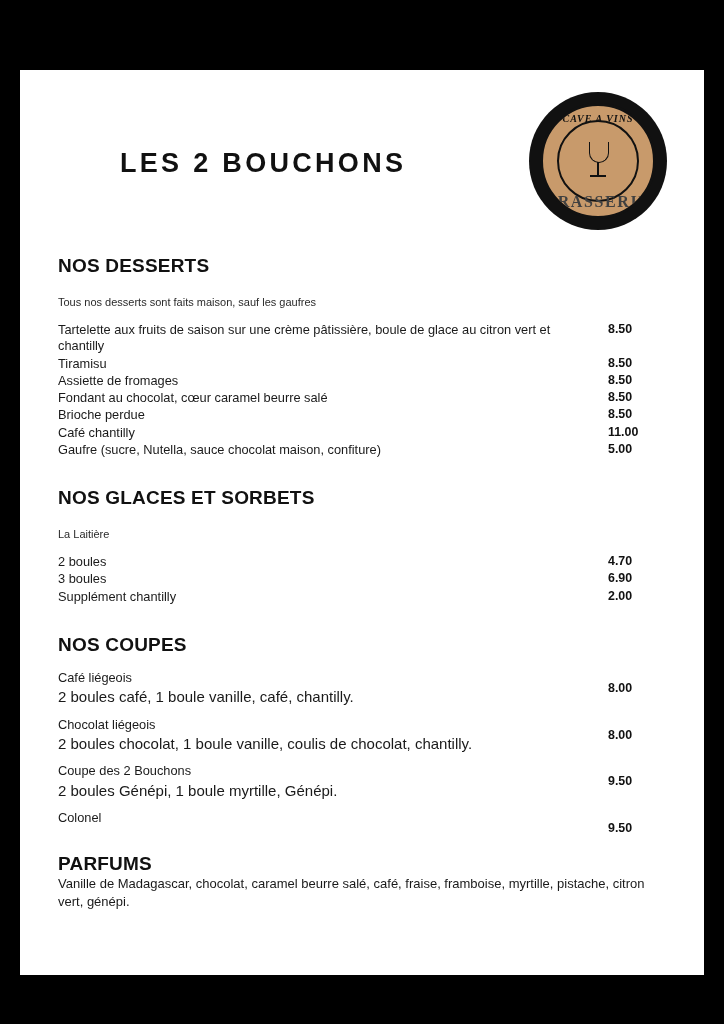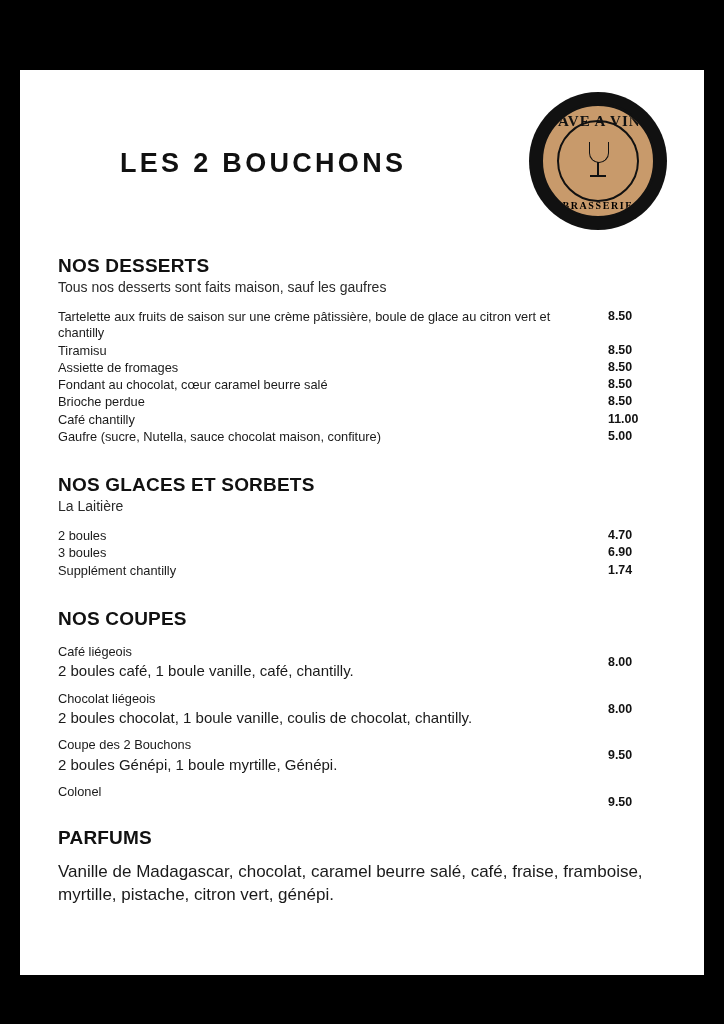--- a/index.html
+++ b/index.html
@@ -52,36 +52,37 @@
     height: 78px;
     border-radius: 50%;
     border: 2px solid #111111;
   }
   .logo-top-text {
     position: absolute;
     top: 7px;
     left: 0;
     right: 0;
     text-align: center;
-    font-size: 15px;
+    font-size: 10px;
     font-weight: bold;
     letter-spacing: 1px;
     color: #111111;
     font-family: "Liberation Serif", serif;
+    font-style: italic;
   }
   .logo-bottom-text {
     position: absolute;
     bottom: 5px;
     left: 0;
     right: 0;
     text-align: center;
-    font-size: 10px;
+    font-size: 16px;
     font-weight: bold;
     letter-spacing: 1.6px;
-    color: #000000;
+    color: #404040;
     font-family: "Liberation Serif", serif;
   }
   .glass {
     position: relative;
     width: 20px;
     height: 40px;
     margin-top: 2px;
   }
   .glass .bowl {
     position: absolute;
@@ -125,23 +126,23 @@
     right: 38px;
   }
   h2.section {
     margin: 0;
     font-size: 19px;
     font-weight: bold;
     color: #111111;
     letter-spacing: 0.2px;
   }
   .section-note {
-    font-size: 14px;
+    font-size: 11px;
     color: #2a2a2a;
-    margin-top: 2px;
+    margin-top: 19px;
   }
   .rows {
     margin-top: 14px;
   }
   .row {
     display: flex;
     align-items: flex-start;
     justify-content: space-between;
     margin-bottom: 1px;
   }
@@ -165,24 +166,24 @@
     width: 58px;
     text-align: left;
     font-size: 12.4px;
     font-weight: bold;
     color: #111111;
   }
   .block-gap { height: 28px; }
   .coupes .row { margin-bottom: 10px; }
   .coupes .price { padding-top: 11px; }
   .parfums-text {
-    font-size: 17px;
+    font-size: 13px;
     color: #1a1a1a;
     line-height: 1.35;
-    margin-top: 12px;
+    margin-top: 0;
   }
 </style>
 </head>
 <body>
 
 <div class="page">
 
   <div class="logo">
     <div class="logo-ring">
       <div class="logo-top-text">CAVE A VINS</div>
@@ -260,21 +261,21 @@
       <div class="row">
         <div class="names">
             <div class="item-name">3 boules</div>
           </div>
         <div class="price">6.90</div>
       </div>
       <div class="row">
         <div class="names">
             <div class="item-name">Supplément chantilly</div>
           </div>
-        <div class="price">1.74</div>
+        <div class="price">2.00</div>
       </div>
     </div>
 
     <div class="block-gap"></div>
 
     <h2 class="section">NOS COUPES</h2>
     <div class="rows coupes">
       <div class="row">
         <div class="names">
           <div class="item-name">Café liégeois</div>

